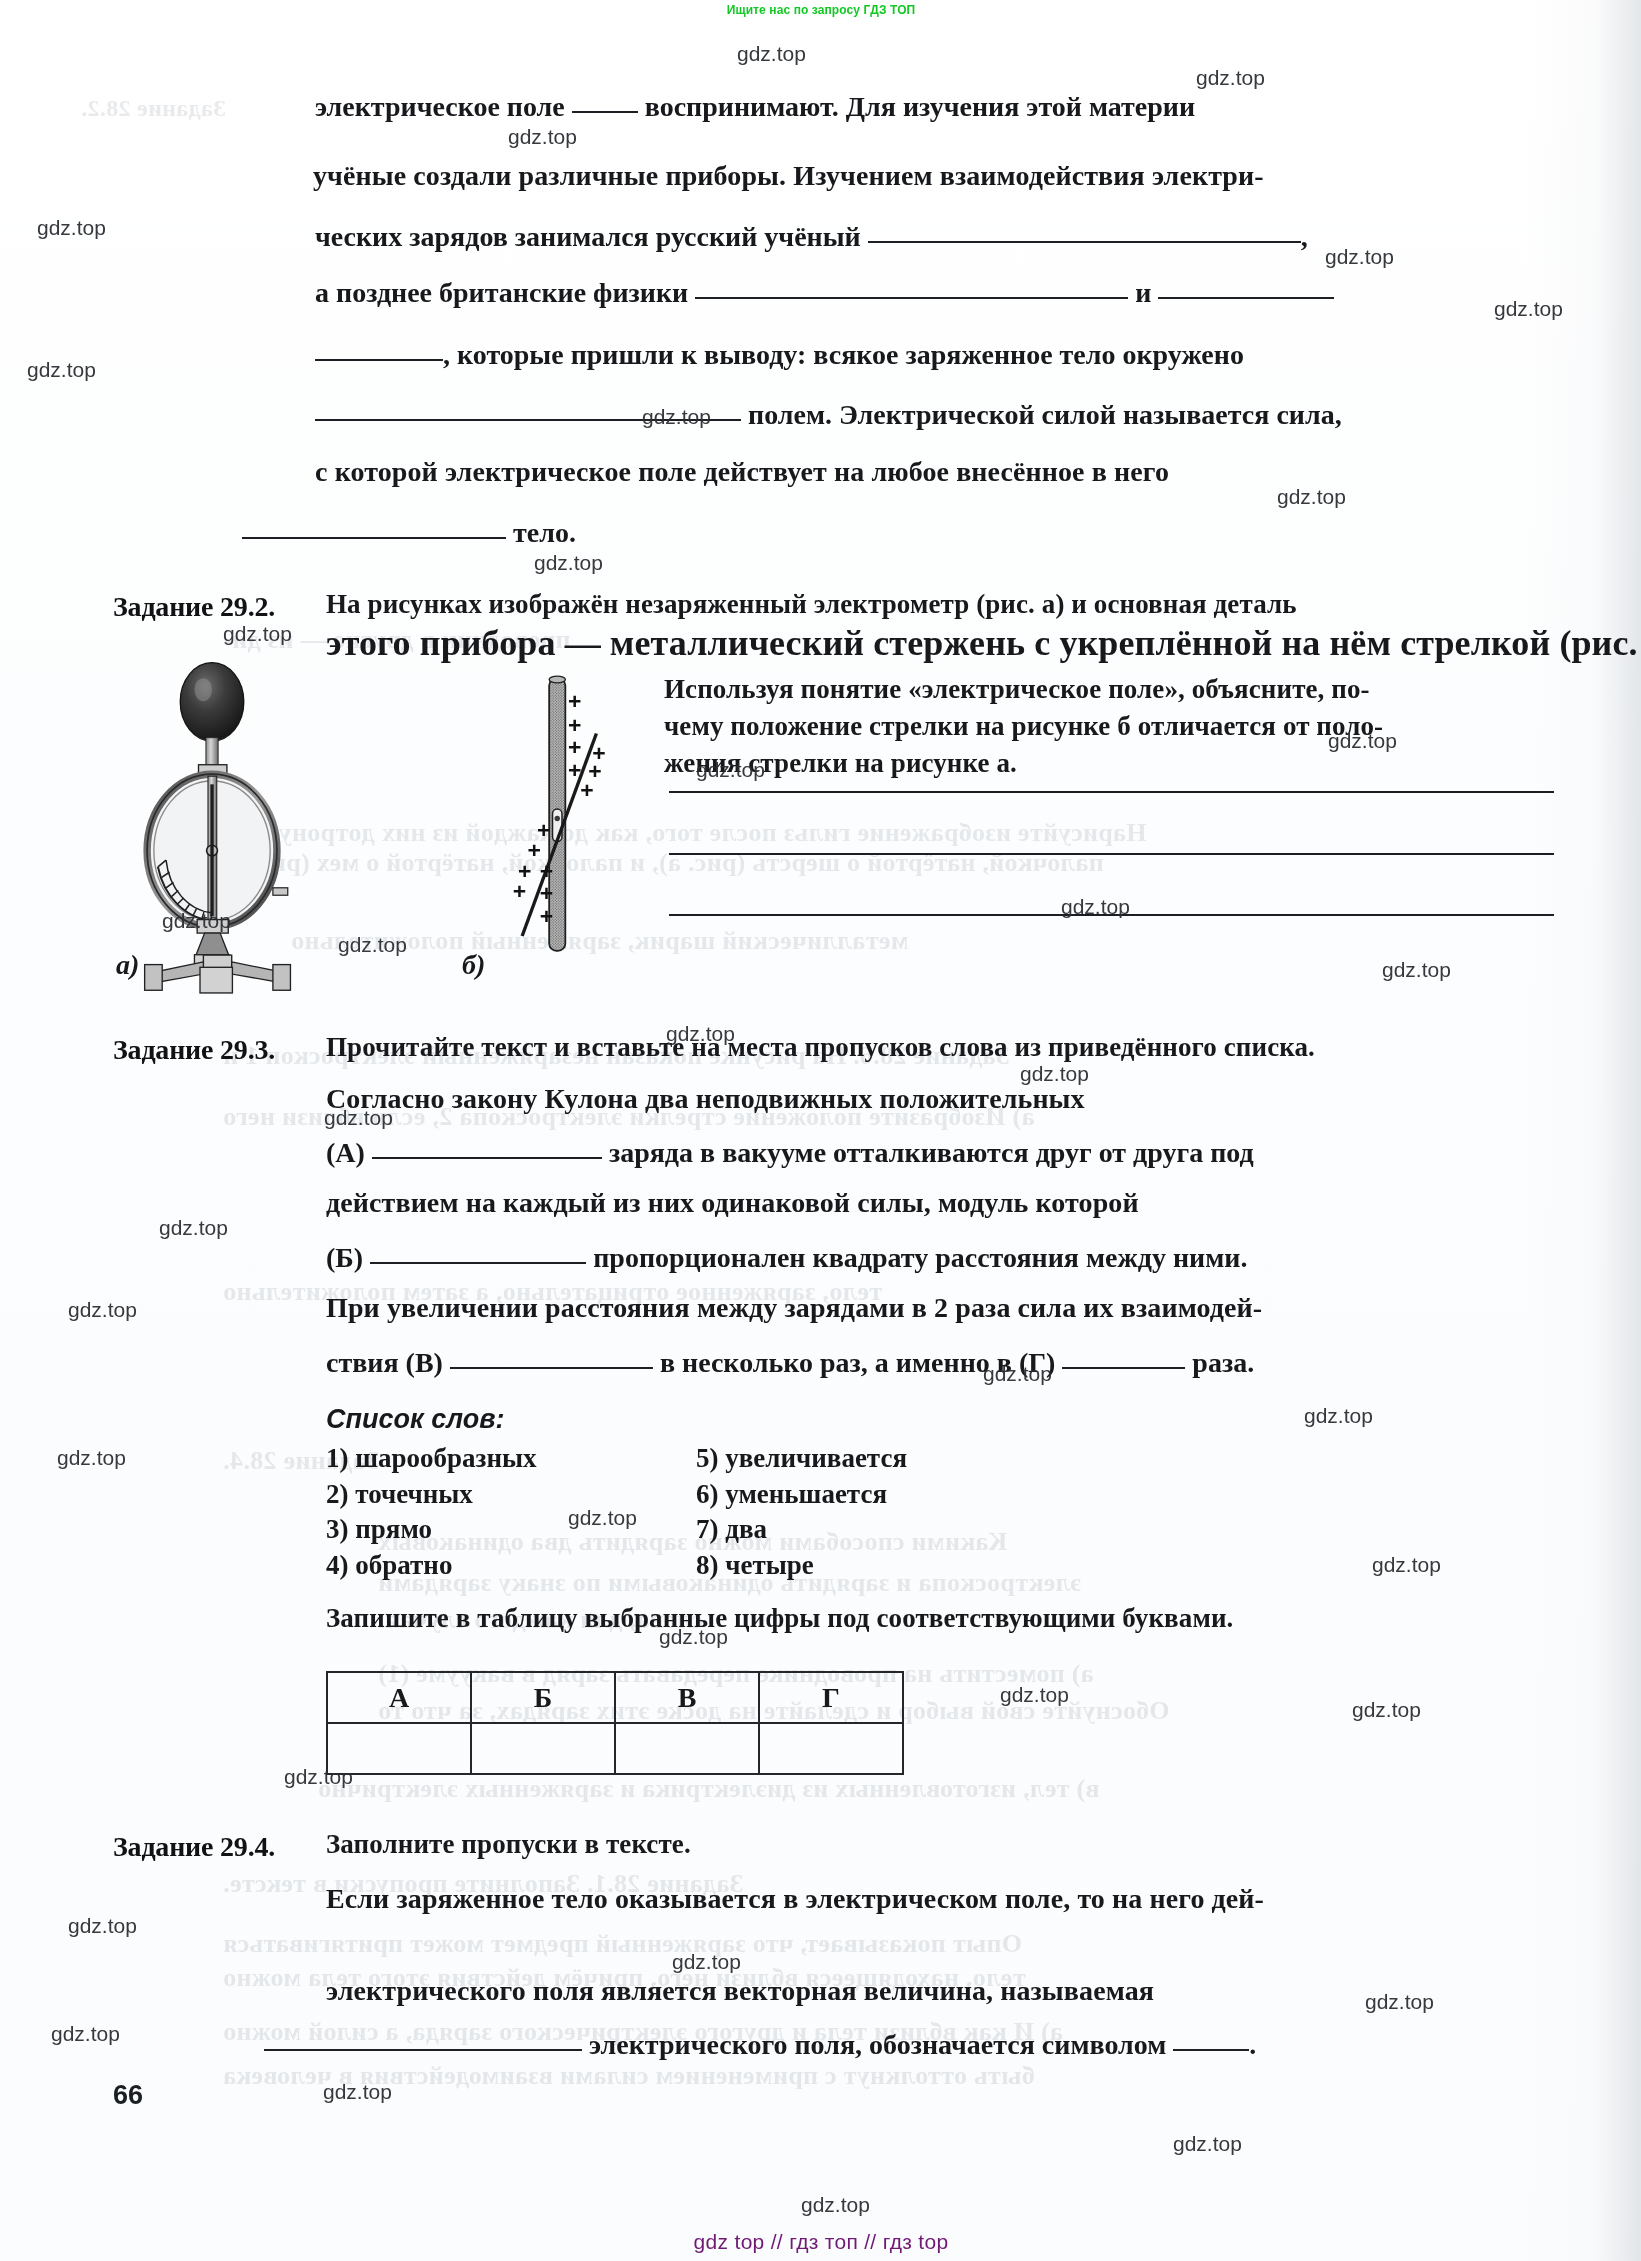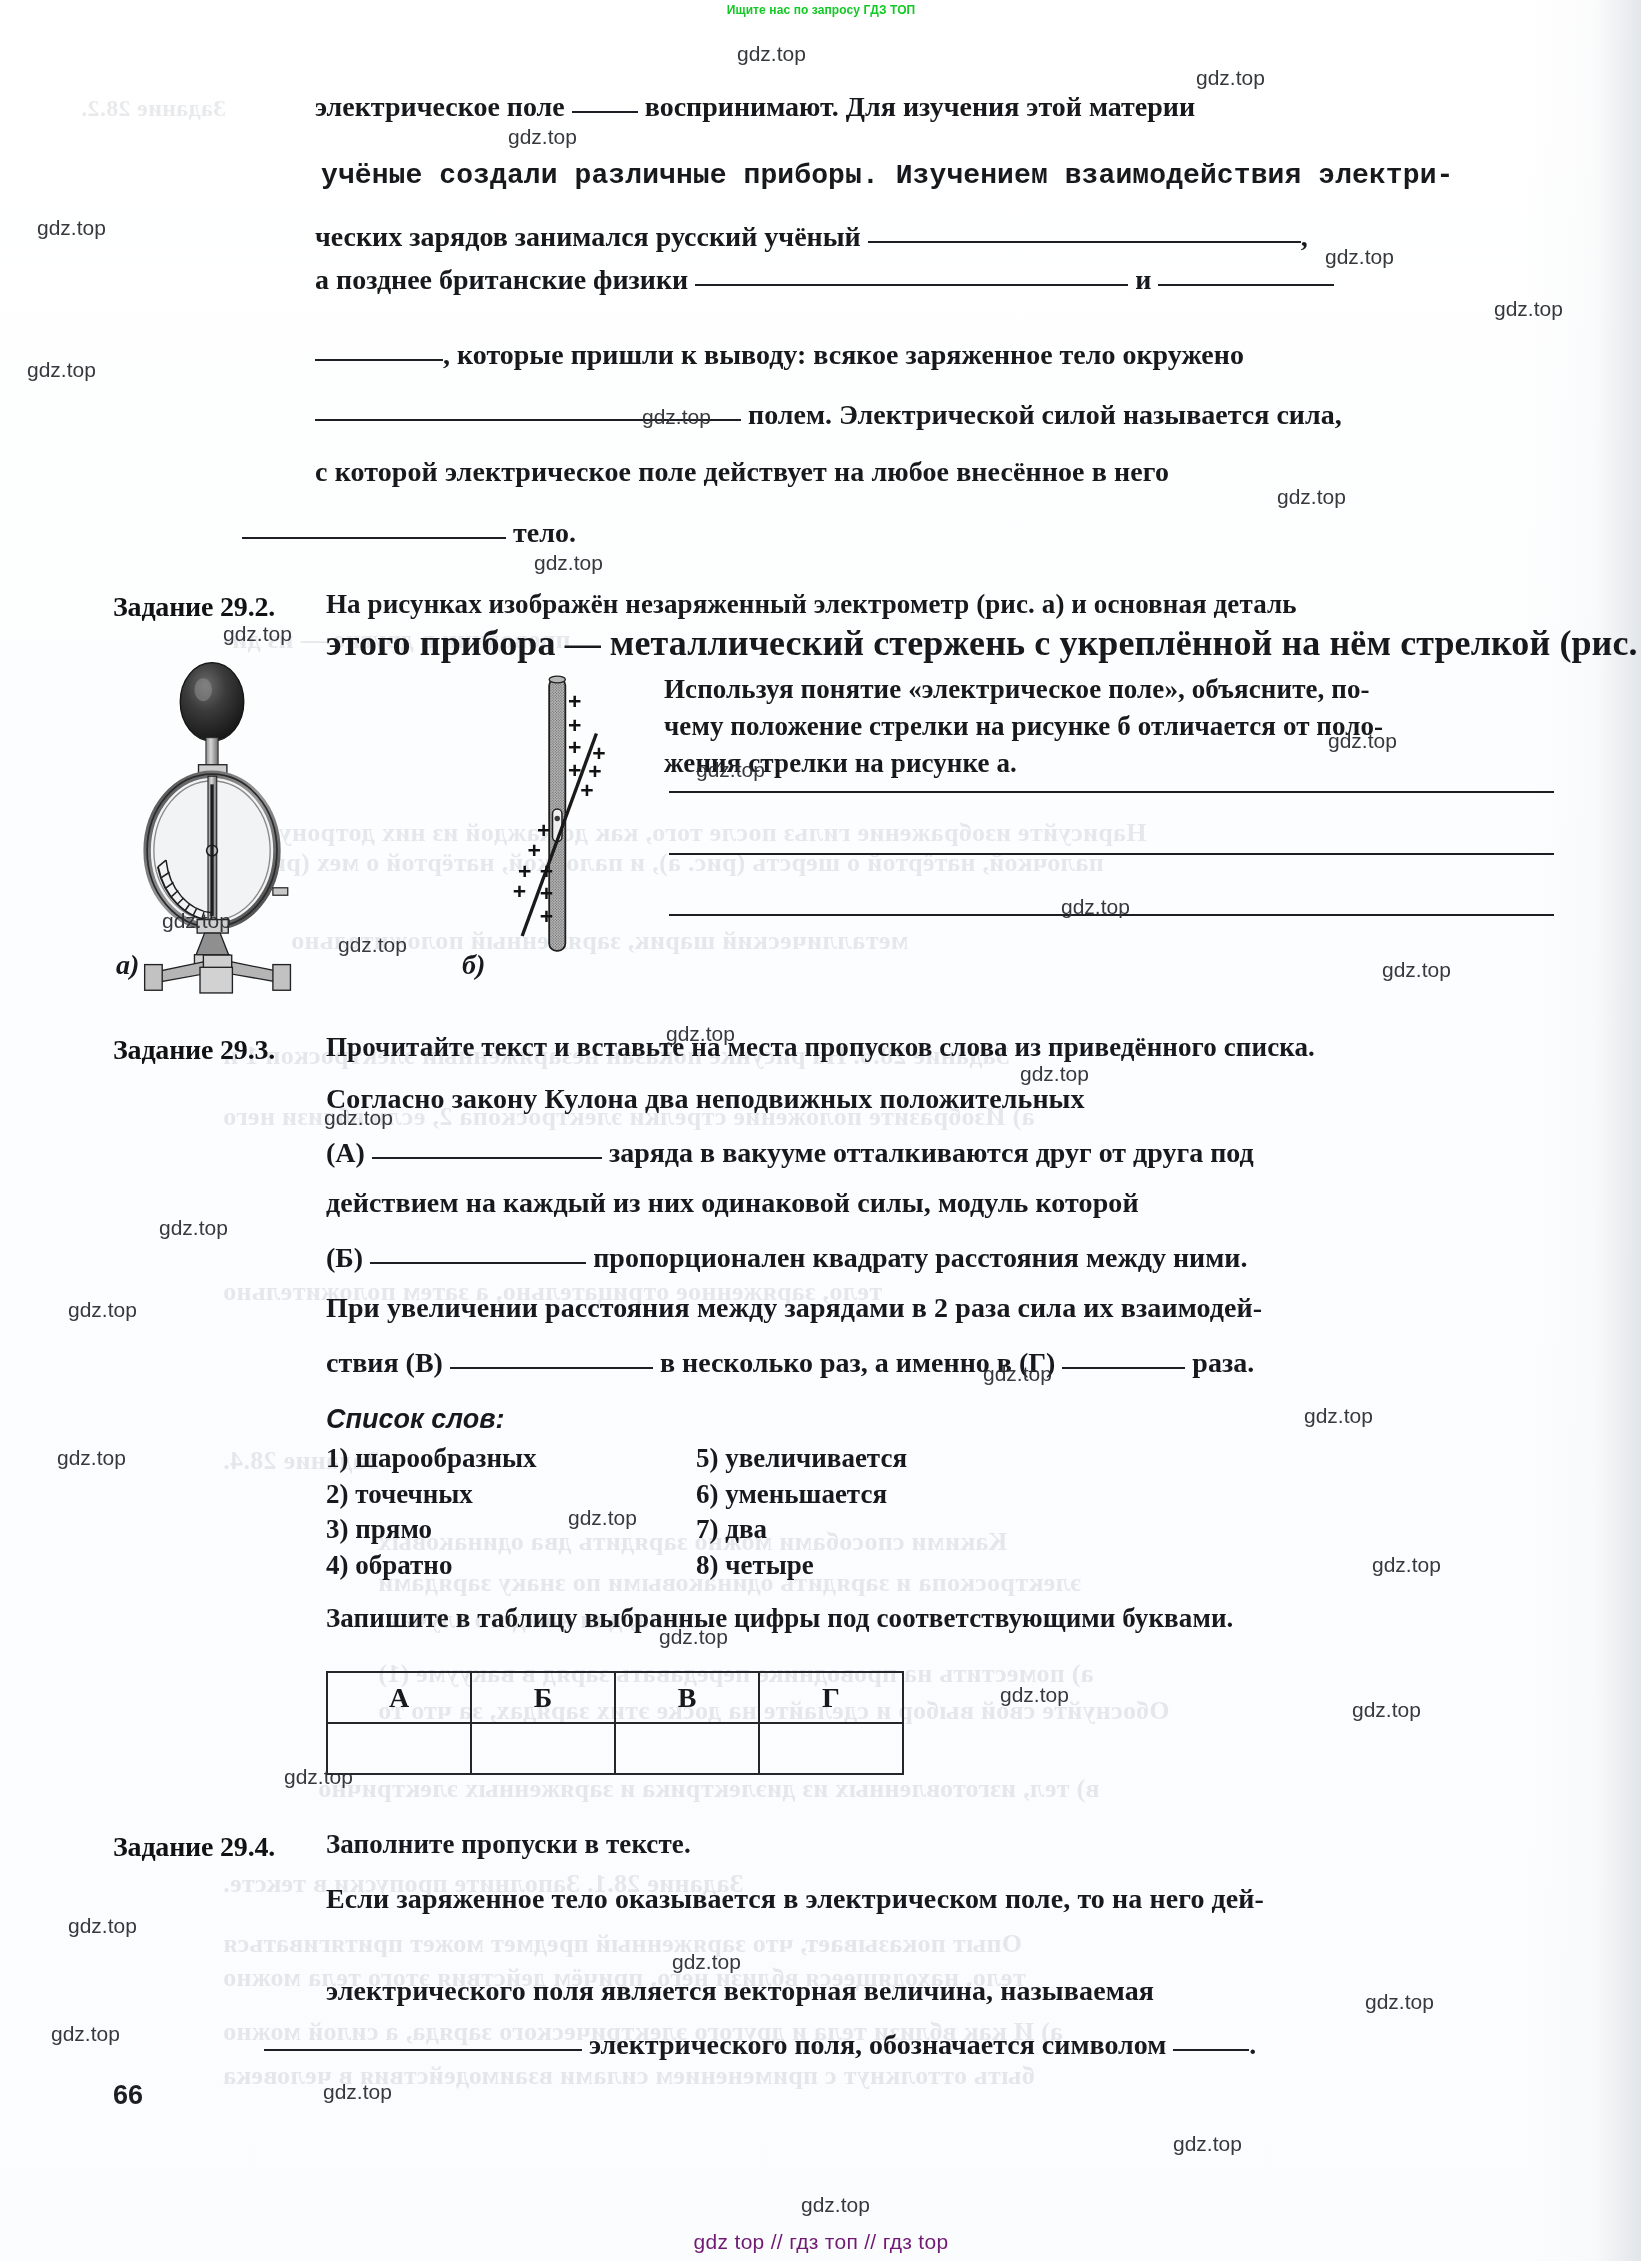--- a/index.html
+++ b/index.html
@@ -201,28 +201,28 @@
 <div class="promo-header">Ищите нас по запросу ГДЗ ТОП</div>
 
 <div class="content">
 
   <div class="line-row" style="left:315px; top:91px;">
     <span>электрическое  поле</span>
     <span class="blank" style="width:66px;"></span>
     <span>воспринимают.  Для  изучения  этой  материи</span>
   </div>
 
-  <div class="para" style="left:321px; top:162px;font-family:Liberation Mono, monospace;">учёные созда­ли различные приборы. Изучением взаимодействия электри-</div>
+  <div class="para" style="left:313px; top:162px;">учёные созда­ли различные приборы. Изучением взаимодействия электри-</div>
 
   <div class="line-row" style="left:315px; top:221px;">
     <span>ческих  зарядов  занимался  русский  учёный</span>
     <span class="blank" style="width:433px;"></span><span>,</span>
   </div>
 
-  <div class="line-row" style="left:315px; top:264px;">
+  <div class="line-row" style="left:315px; top:277px;">
     <span>а позднее британские физики</span>
     <span class="blank" style="width:433px;"></span>
     <span>и</span>
     <span class="blank" style="width:176px;"></span>
   </div>
 
   <div class="line-row" style="left:315px; top:339px;">
     <span class="blank" style="width:128px;"></span><span>, которые пришли к выводу: всякое заряженное тело окружено</span>
   </div>
 

